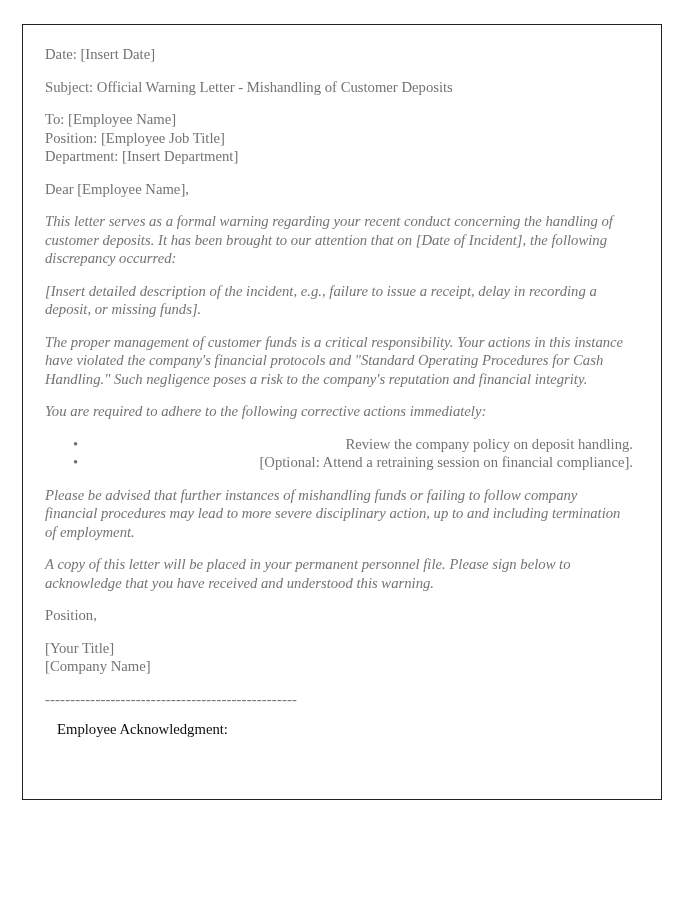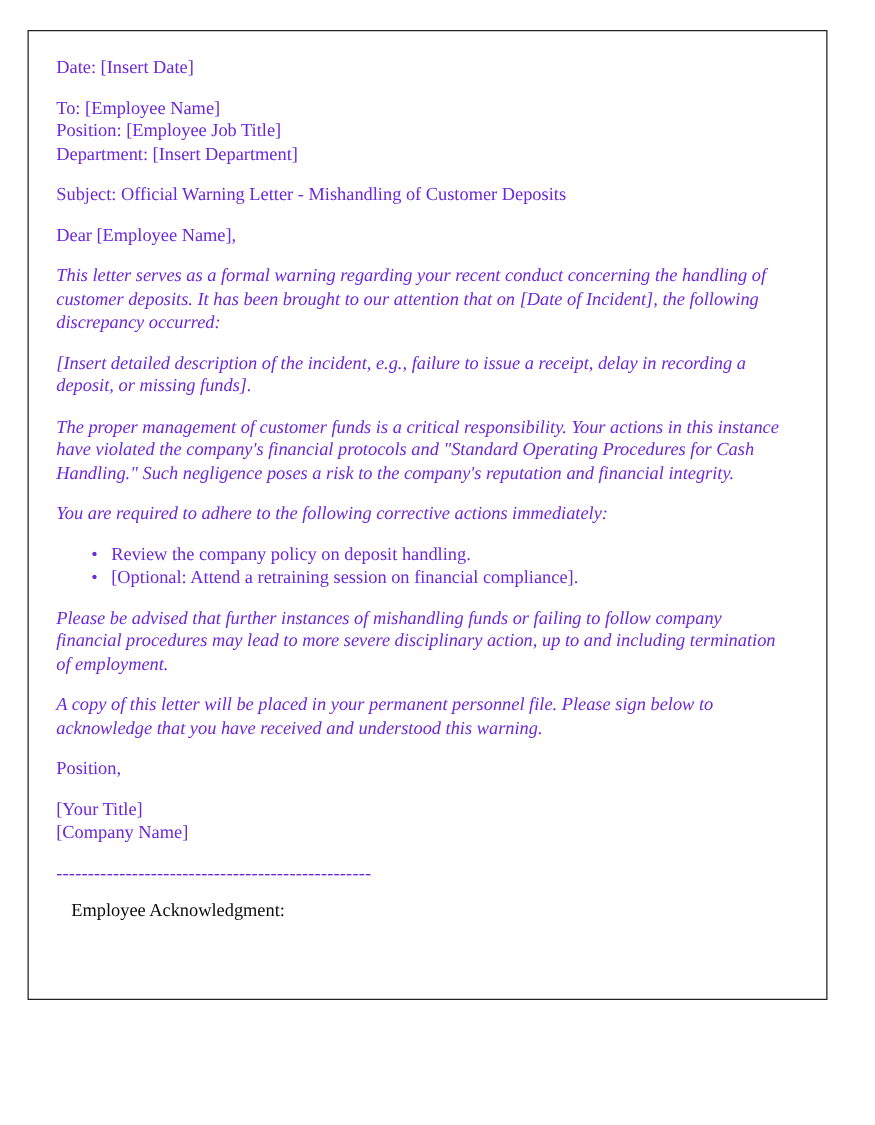--- a/index.html
+++ b/index.html
@@ -30,21 +30,21 @@
     position: absolute;
     left: 22px;
     top: 20px;
     width: 588px;
   }
 
   .line, .para, .bullets, .sep {
     font-size: 14.7px;
     line-height: 18.5px;
     text-align: left;
-    color: #6d28d9;
+    color: #737373;
   }
 
   .para {
     margin: 0 0 14px 0;
     font-style: italic;
   }
   .line {
     margin: 0;
     white-space: pre;
   }
@@ -54,20 +54,21 @@
 
   .bullets {
     margin: 0 0 14px 0;
     padding: 0;
     list-style: none;
   }
   .bullets li {
     position: relative;
     padding-left: 44px;
     line-height: 18.5px;
+    text-align: right;
   }
   .bullets li::before {
     content: "\2022";
     position: absolute;
     left: 28px;
     top: 0;
     font-size: 14.7px;
   }
 
   .sep {
@@ -87,27 +88,27 @@
 <body>
 
 <div id="page">
   <div id="doc">
 
     <div class="block">
       <p class="line">Date: [Insert Date]</p>
     </div>
 
     <div class="block">
+      <p class="line">Subject: Official Warning Letter - Mishandling of Customer Deposits</p>
+    </div>
+
+    <div class="block">
       <p class="line">To: [Employee Name]</p>
       <p class="line">Position: [Employee Job Title]</p>
       <p class="line">Department: [Insert Department]</p>
-    </div>
-
-    <div class="block">
-      <p class="line">Subject: Official Warning Letter - Mishandling of Customer Deposits</p>
     </div>
 
     <div class="block">
       <p class="line">Dear [Employee Name],</p>
     </div>
 
     <p class="para">This letter serves as a formal warning regarding your recent conduct concerning the handling of customer deposits. It has been brought to our attention that on [Date of Incident], the following discrepancy occurred:</p>
 
     <p class="para">[Insert detailed description of the incident, e.g., failure to issue a receipt, delay in recording a deposit, or missing funds].</p>
 

